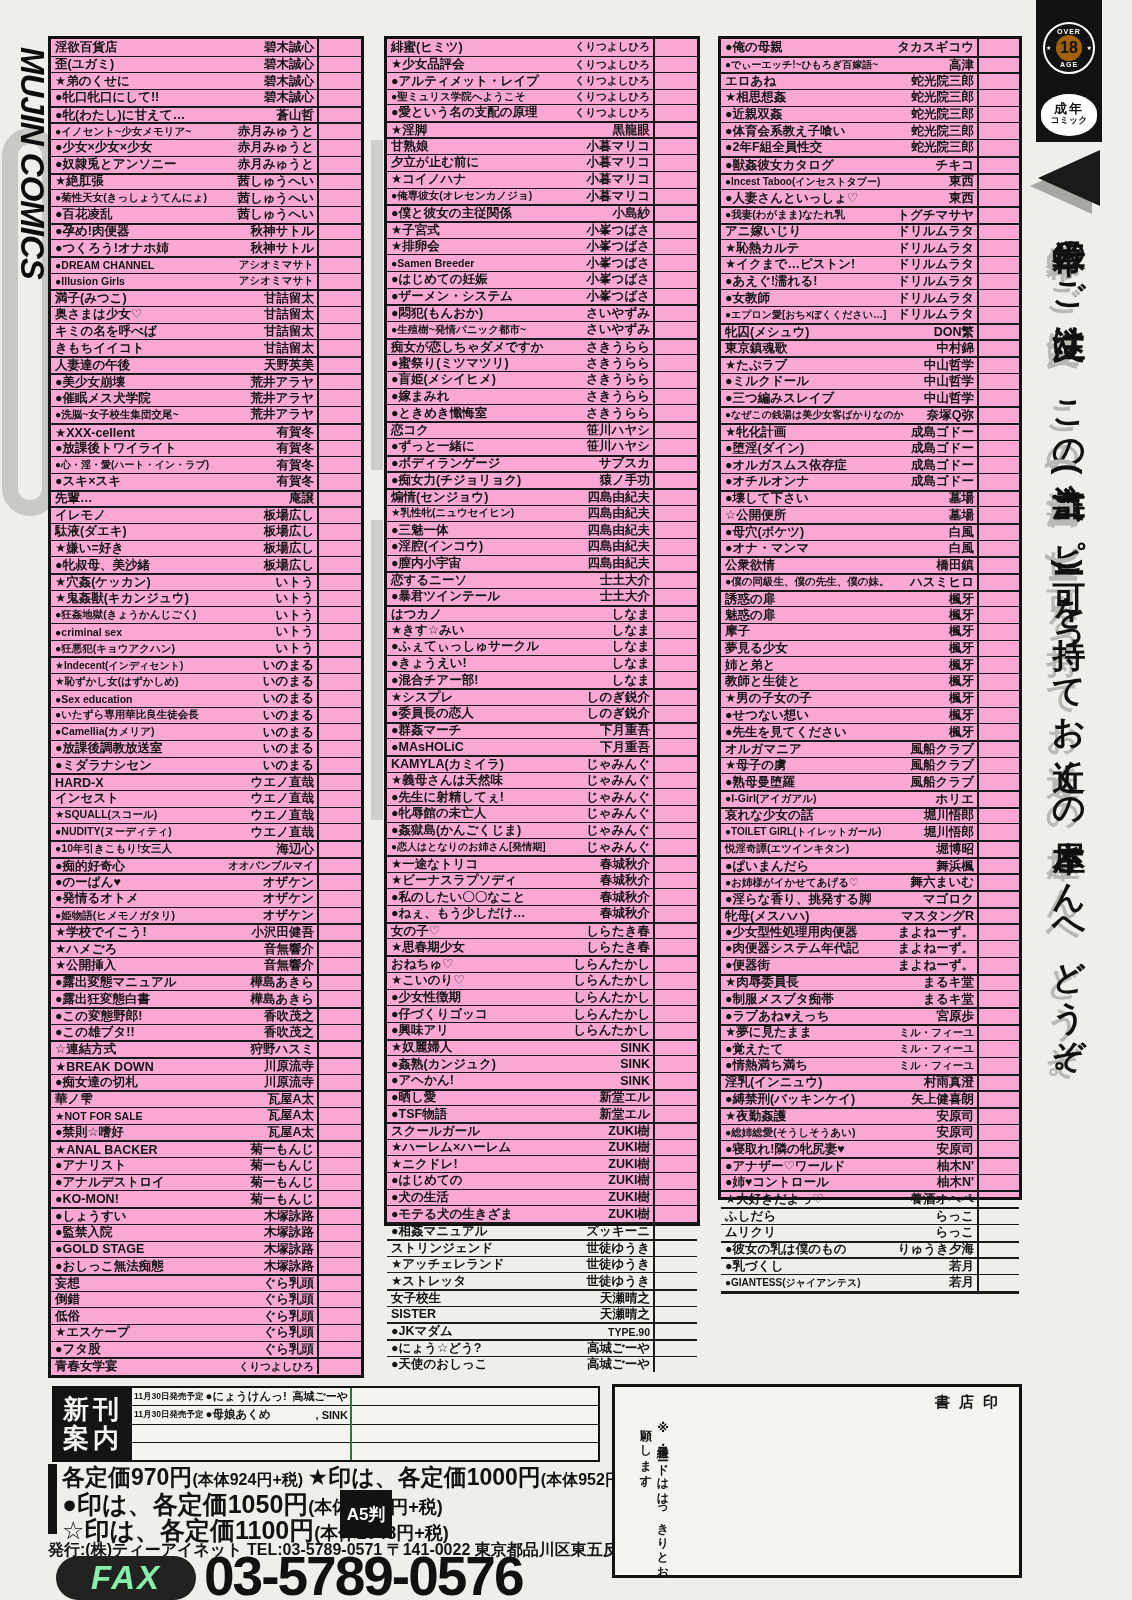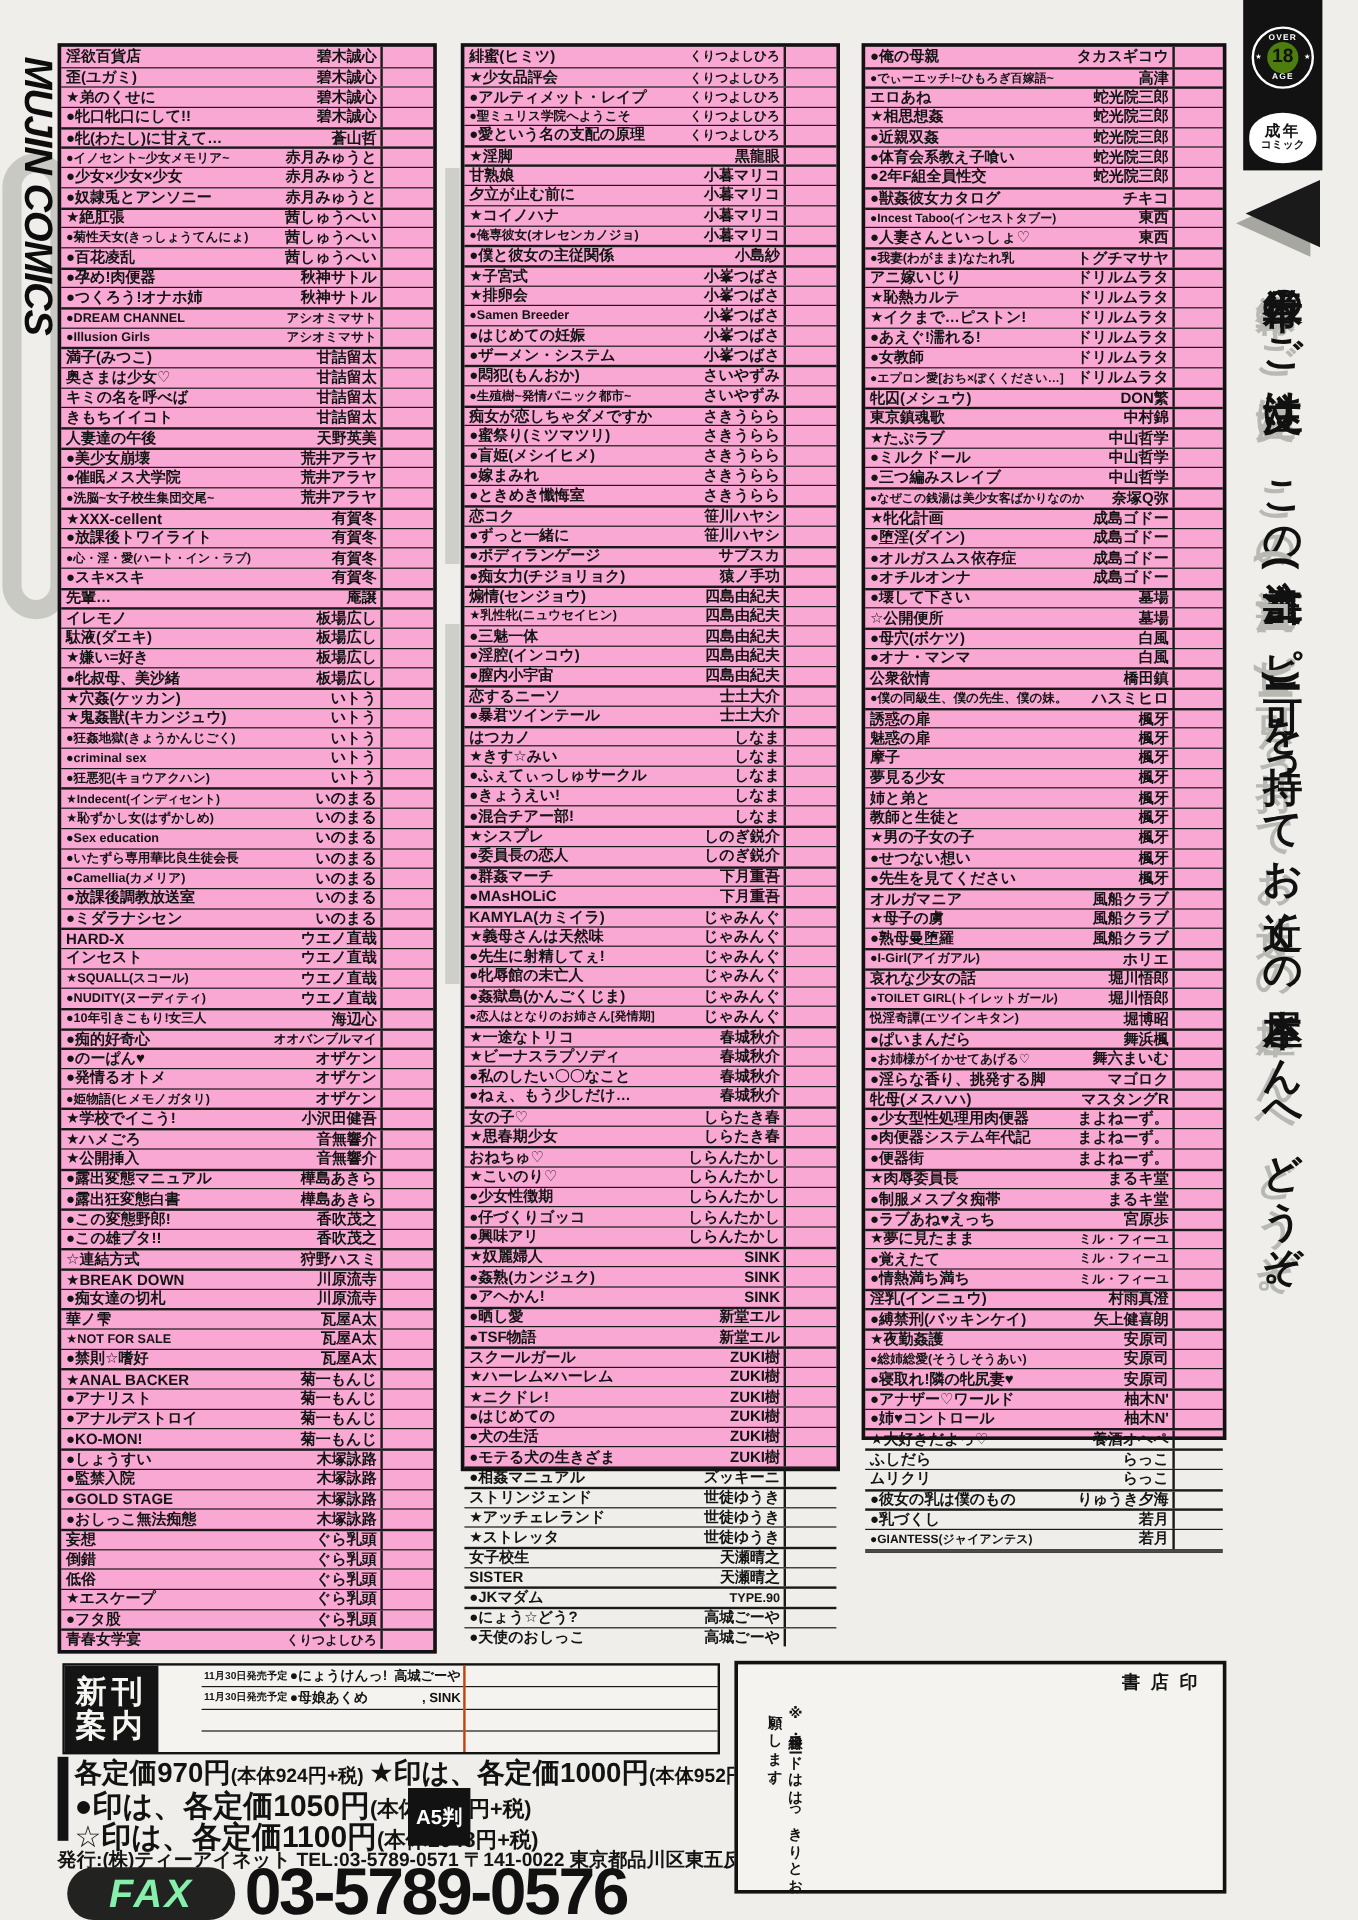--- a/index.html
+++ b/index.html
@@ -25,21 +25,21 @@
   .row .a{font-weight:bold;font-size:12.5px;margin-left:4px;}
   .row .t.sm,.row .a.sm{font-size:10.5px;}
   .row .t.xs{font-size:10px;}
   .row .qty{width:42px;border-left:2px solid #1a1a1a;}
   #col3 .row .qty{width:40px;}
   
   #newbox{position:absolute;left:52px;top:1386px;width:548px;height:76px;border:2.5px solid #121212;background:#f4f3ef;box-sizing:border-box;display:flex;}
   #newbox .label{width:78px;background:#141414;color:#f5f5f2;font-weight:900;font-size:26px;line-height:1.1;display:flex;flex-direction:column;align-items:center;justify-content:center;letter-spacing:4px;}
   #newbox .cols{flex:1;display:flex;}
   #newbox .ncol{display:flex;flex-direction:column;}
-  #newbox .ncol.left{width:218px;border-right:2px solid #c2410c;margin-left:36px;}
+  #newbox .ncol.left{width:218px;border-right:2px solid #15803d;}
   #newbox .ncol.right{flex:1;}
   .nrow{flex:1;border-top:1px solid #1a1a1a;display:flex;align-items:center;overflow:hidden;white-space:nowrap;padding:0 2px;}
   .nrow:first-child{border-top:none;}
   .nrow .d{font-size:8.5px;font-weight:bold;margin-right:2px;}
   .nrow .t{font-size:11.5px;font-weight:bold;flex:1;}
   .nrow .a{font-size:11px;font-weight:bold;}
   
   .pricebar{position:absolute;left:48px;top:1464px;width:9px;height:70px;background:#121212;}
   .pline{position:absolute;left:62px;white-space:nowrap;font-weight:900;color:#121212;}
   .pline .big{font-size:23px;}
@@ -55,21 +55,21 @@
   .faxpill{position:absolute;left:56px;top:1556px;width:140px;height:44px;background:#222220;border-radius:23px;color:#86efac;font-weight:900;font-style:italic;font-size:33px;display:flex;align-items:center;justify-content:center;letter-spacing:2px;}
   .faxnum{position:absolute;left:204px;top:1544px;font-weight:900;font-size:55px;letter-spacing:-2px;color:#111;}
   
   #stampbox{position:absolute;left:612px;top:1384px;width:410px;height:194px;border:3px solid #121212;background:#f4f3ef;box-sizing:border-box;}
   #stampbox .stamp-label{position:absolute;right:12px;top:6px;font-weight:bold;font-size:15px;letter-spacing:9px;}
   #stampbox .note{position:absolute;left:22px;top:34px;height:152px;writing-mode:vertical-rl;font-size:12px;font-weight:bold;letter-spacing:1px;}
   
   .banner{position:absolute;left:1036px;top:0;width:66px;height:142px;background:#121212;}
   .agecircle{position:absolute;left:1043px;top:22px;width:52px;height:52px;border-radius:50%;border:2px solid #fff;background:#121212;box-sizing:border-box;color:#fff;text-align:center;}
   .agecircle .over{font-size:7px;font-weight:bold;letter-spacing:1px;margin-top:4px;}
-  .agecircle .num{width:26px;height:26px;margin:0 auto;background:#4d7c0f;color:#121212;border-radius:50%;font-weight:900;font-size:16px;line-height:26px;}
+  .agecircle .num{width:26px;height:26px;margin:0 auto;background:#a16207;color:#121212;border-radius:50%;font-weight:900;font-size:16px;line-height:26px;}
   .agecircle .age{font-size:7px;font-weight:bold;letter-spacing:1px;}
   .agecircle .st{position:absolute;font-size:6px;color:#fff;}
   .adultoval{position:absolute;left:1041px;top:94px;width:56px;height:42px;background:#fff;border-radius:50%/46%;text-align:center;color:#121212;display:flex;flex-direction:column;justify-content:center;font-family:Liberation Mono, monospace;}
   .adultoval .l1{font-size:13px;font-weight:900;letter-spacing:2px;line-height:1.05;}
   .adultoval .l2{font-size:9px;font-weight:900;line-height:1.05;}
   .arrow{position:absolute;width:0;height:0;border-top:28px solid transparent;border-bottom:28px solid transparent;}
   .arrow.shadow{left:1030px;top:158px;border-right:62px solid #a7a7a2;}
   .arrow.main{left:1038px;top:150px;border-right:62px solid #1a1a1a;}
   .headline{position:absolute;left:1032px;top:214px;height:1380px;width:72px;writing-mode:vertical-rl;text-orientation:mixed;font-weight:900;font-size:33px;line-height:70px;letter-spacing:2px;color:#111;text-shadow:-6px 6px 0 #b9b9b3;}
 </style>

